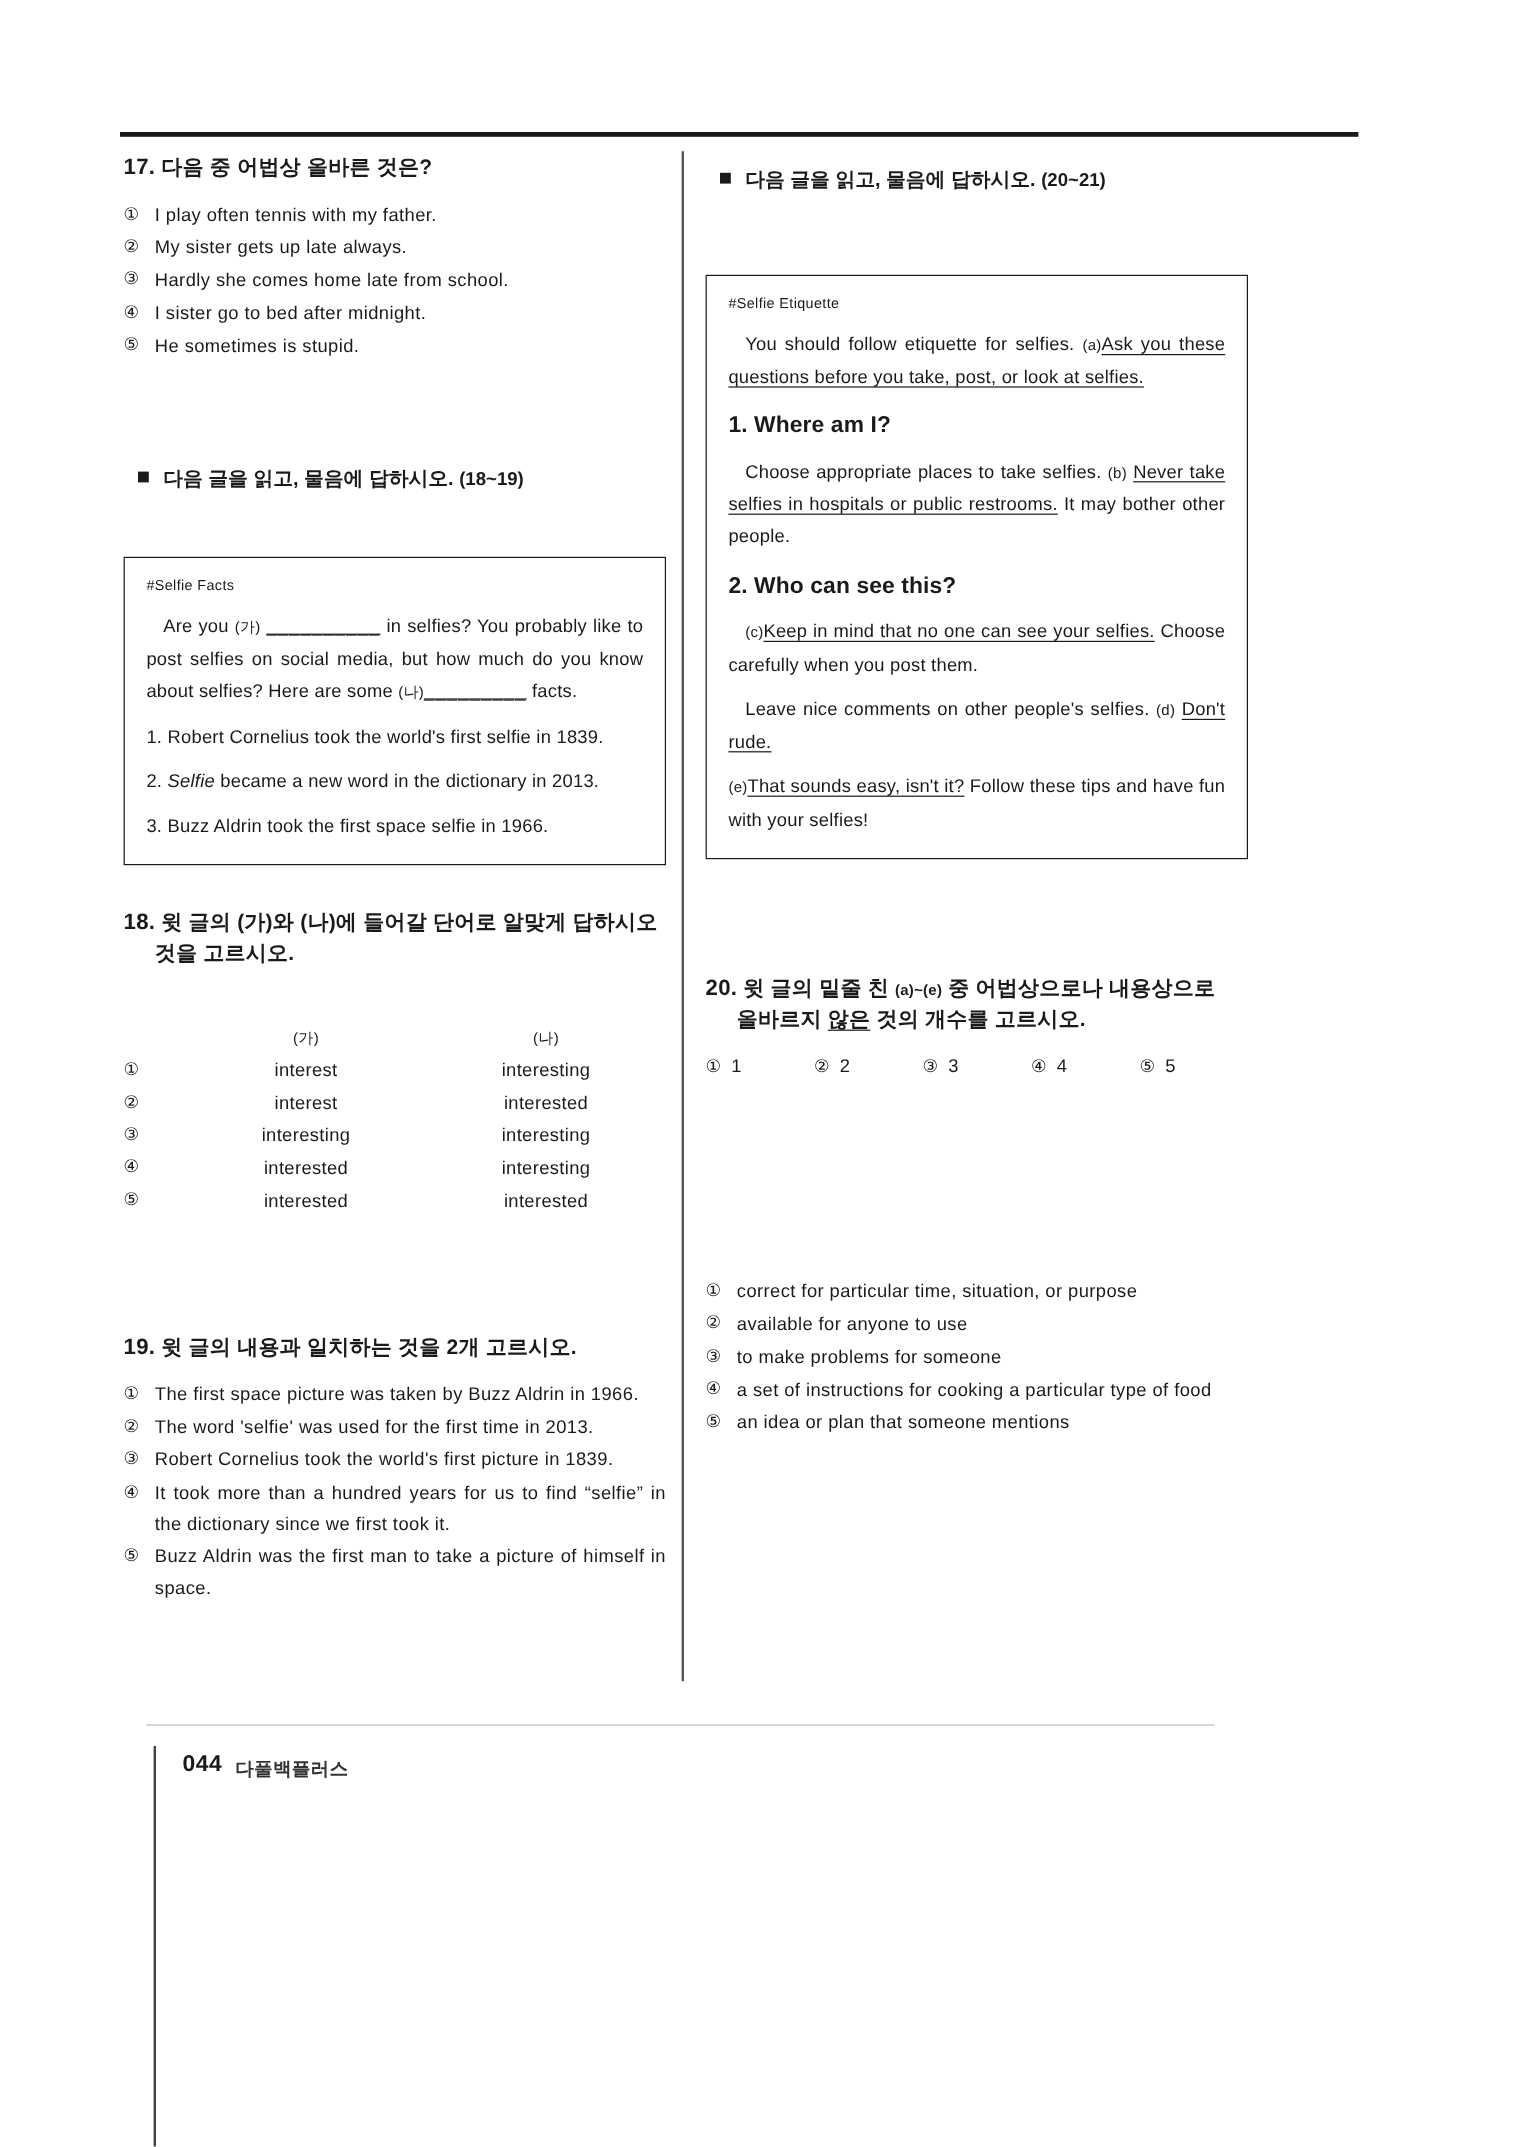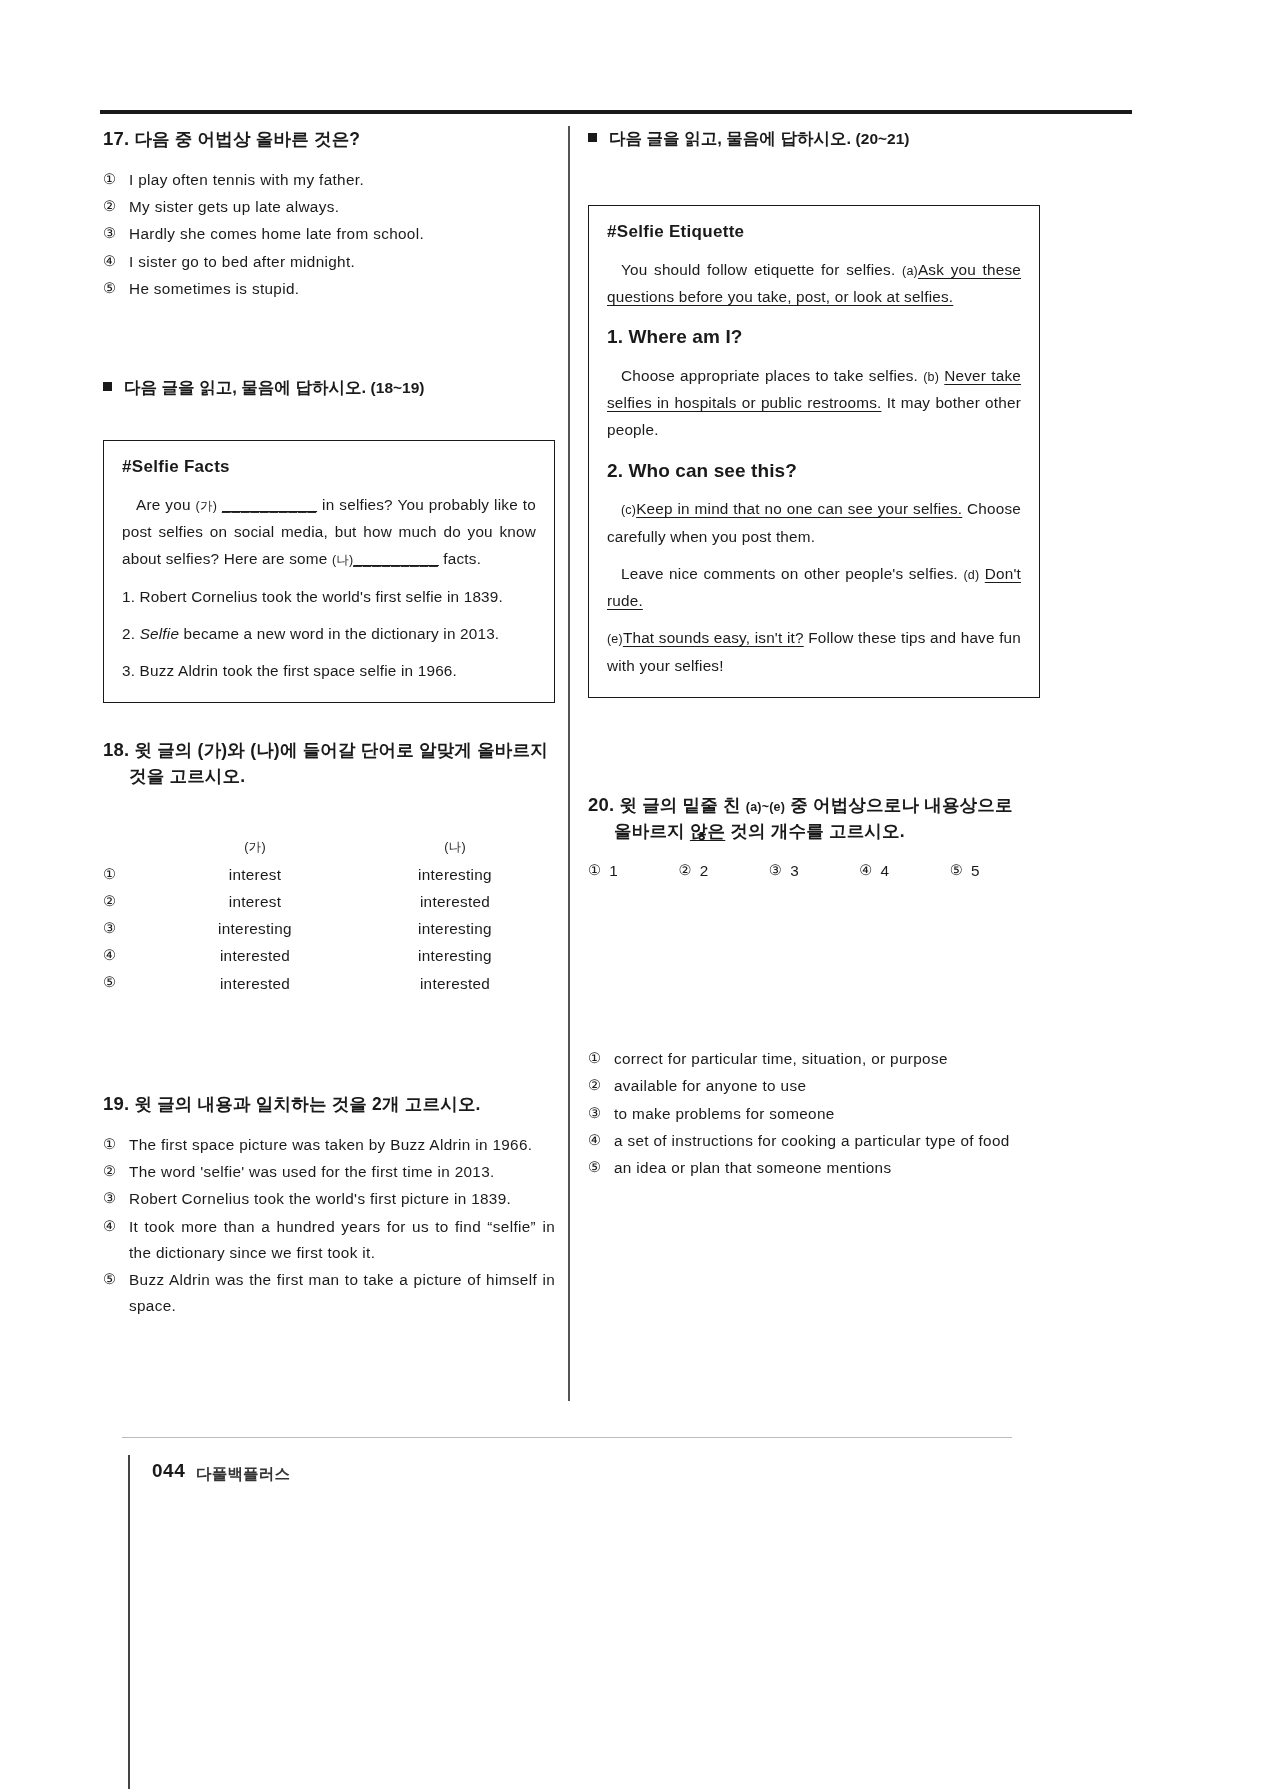--- a/index.html
+++ b/index.html
@@ -65,21 +65,21 @@
     letter-spacing: .2px;
     margin: 0 0 14px 0;
   }
   .qhead .qnum { font-size: 18.5px; }
   .qhead .indent2 { display: block; padding-left: 26px; }
 
   .directive {
     font-size: 16.5px;
     font-weight: bold;
     line-height: 1.5;
-    margin: 0;
+    margin: 12px;
     display: flex;
     gap: 12px;
     align-items: baseline;
   }
   .directive .sq {
     display: inline-block;
     width: 9px; height: 9px;
     background: #1a1a1a;
     flex: none;
     position: relative;
@@ -101,22 +101,22 @@
   .choice .ctext { flex: 1; text-align: justify; }
   .choice .ctext.j { text-align-last: left; }
 
   
   .passage {
     border: 1.6px solid #1a1a1a;
     padding: 16px 18px 18px 18px;
     box-sizing: border-box;
   }
   .passage .ptitle {
-    font-size: 17px;
-    font-weight: bold;
+    font-size: 12px;
+    font-weight: normal;
     letter-spacing: .3px;
     margin: 0 0 14px 0;
   }
   .passage p {
     font-size: 15.3px;
     line-height: 1.78;
     letter-spacing: .2px;
     margin: 0 0 10px 0;
     text-align: justify;
     text-align-last: left;
@@ -263,21 +263,21 @@
         <span>became a new word in the dictionary in 2013.</span>
       </p>
       <p>3. Buzz Aldrin took the first space selfie in 1966.</p>
     </div>
 
     <div class="gap-34"></div>
 
     <div>
       <div class="qhead">
         <span class="qnum">18.</span>
-        <span>윗  글의 (가)와 (나)에 들어갈 단어로 알맞게 올바르지</span>
+        <span>윗  글의 (가)와 (나)에 들어갈 단어로 알맞게 답하시오</span>
         <span class="indent2">것을 고르시오.</span>
       </div>
 
       <div class="gap-24"></div>
 
       <table class="pairtable">
         <tbody>
             <tr class="hdr">
           <td class="c-mark"></td>
           <td class="c-a" style="text-align:center">(가)</td>

